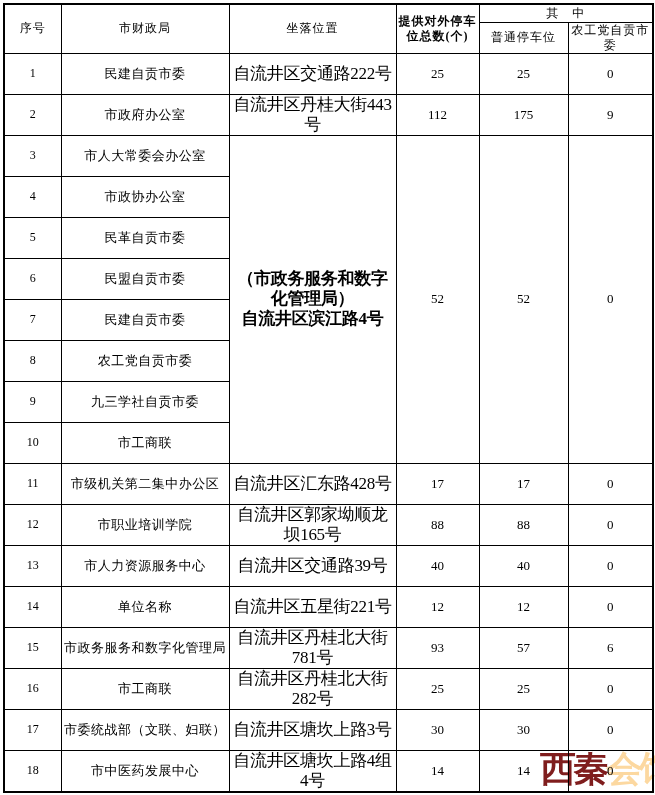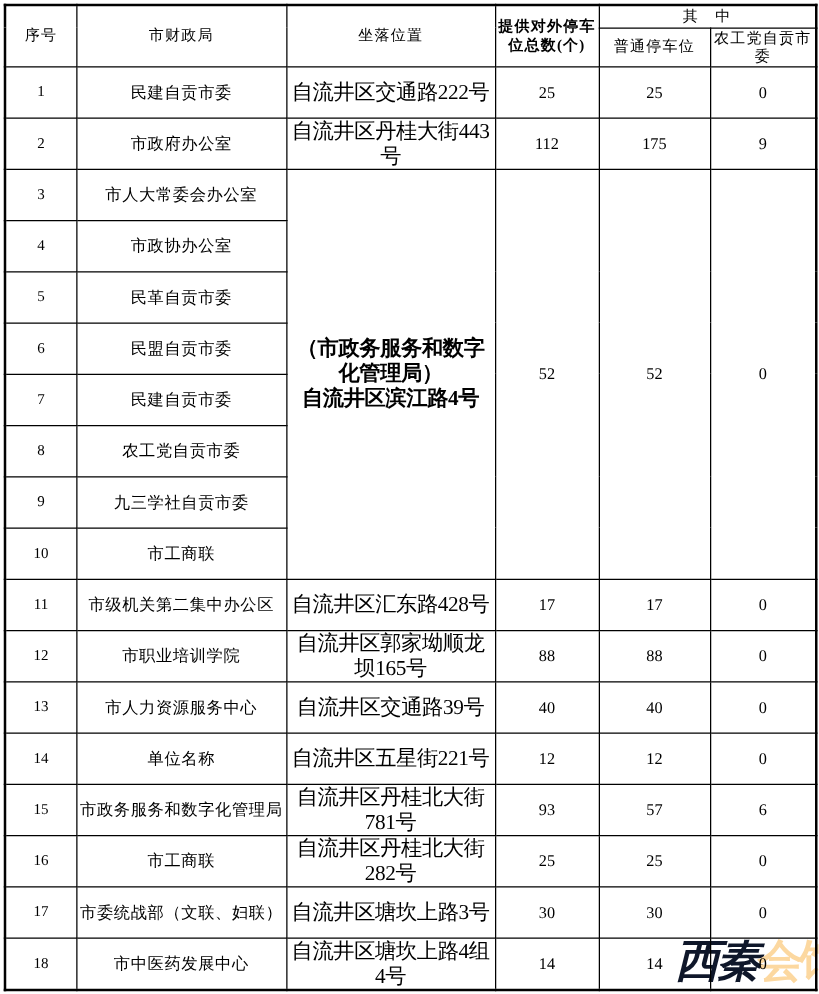--- a/index.html
+++ b/index.html
@@ -218,16 +218,16 @@
       <td class="c-name">市中医药发展中心</td>
       <td class="c-addr">自流井区塘坎上路4组4号</td>
       <td class="c-num">14</td>
       <td class="c-num">14</td>
       <td class="c-num">0</td>
     </tr>
   </tbody>
     </table>
 
   <div class="watermark">
-    <span style="color: #0f172a; font-style: italic;">西秦</span><span style="color: rgb(252, 216, 160);">会馆</span>
+    <span style="color: #7f1d1d;">西秦</span><span style="color: rgb(252, 216, 160);">会馆</span>
   </div>
 
 </div>
 
 </body></html>

